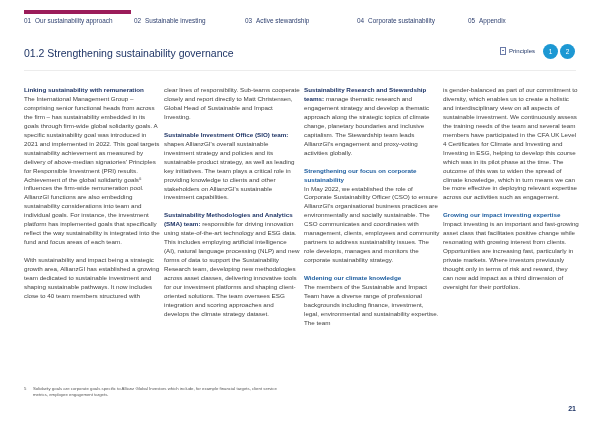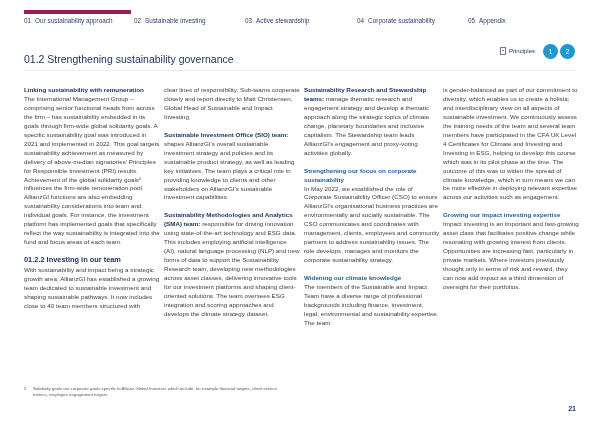--- a/index.html
+++ b/index.html
@@ -2,21 +2,21 @@
 <html><head>
 <meta charset="utf-8">
 <style>
   html, body { margin: 0; padding: 0; }
   body { width: 600px; height: 424px; background: #ffffff; position: relative; overflow: hidden;
          font-family: "Liberation Sans", sans-serif; color: #414141; }
   .topnav { position: absolute; top: 10px; left: 24px; right: 24px; height: 16px; }
   .active-bar { position: absolute; top: 0; left: 0; width: 107px; height: 4px; background: #9b1c5a; }
   .nav-item { position: absolute; top: 7px; font-size: 6.4px; color: #2d3f6e; white-space: nowrap; cursor: pointer; }
   .nav-item .num { margin-right: 4px; }
-  .page-title { position: absolute; top: 53px; left: 24px; font-size: 10.5px; color: #1f3566; }
+  .page-title { position: absolute; top: 47px; left: 24px; font-size: 10.5px; color: #1f3566; }
   .rule { position: absolute; top: 70px; left: 24px; right: 24px; height: 1px; background: #ececec; }
   .principles { position: absolute; top: 47px; left: 500px; font-size: 6px; color: #1f3566; display: flex; align-items: center; gap: 3px; cursor: pointer; }
   .book { width: 6px; height: 8px; border: 1px solid #6a7aa8; box-sizing: border-box; position: relative; }
   .book::after { content: ""; position: absolute; left: 1px; right: 1px; top: 2px; height: 1px; background: #6a7aa8; }
   .circle { position: absolute; top: 44px; width: 15px; height: 15px; border-radius: 50%; background: #1d98d3; color: #fff;
             font-size: 6.5px; text-align: center; line-height: 15px; cursor: pointer; }
   .col { position: absolute; top: 86px; width: 136px; font-size: 6.25px; line-height: 8.95px; color: #3e3e3e; }
   .col p { margin: 0 0 9px 0; }
   .h { color: #1f3566; font-weight: bold; }
   .subh { color: #1f3566; font-weight: bold; font-size: 7.4px; margin-bottom: 1px; }
@@ -44,21 +44,20 @@
   <span>Principles</span>
 </div>
 <div class="circle" style="left:543px">1</div>
 <div class="circle" style="left:560px">2</div>
 
 <div class="rule"></div>
 
 <div class="col" style="left:24px">
   <div class="h">Linking sustainability with remuneration</div>
   <p>The International Management Group – comprising senior functional heads from across the firm – has sustainability embedded in its goals through firm-wide global solidarity goals. A specific sustainability goal was introduced in 2021 and implemented in 2022. This goal targets sustainability achievement as measured by delivery of above-median signatories' Principles for Responsible Investment (PRI) results. Achievement of the global solidarity goals⁵ influences the firm-wide remuneration pool. AllianzGI functions are also embedding sustainability considerations into team and individual goals. For instance, the investment platform has implemented goals that specifically reflect the way sustainability is integrated into the fund and focus areas of each team.</p>
-  <div class="subh">01.2.2 Investing in our team</div>
   <p>With sustainability and impact being a strategic growth area, AllianzGI has established a growing team dedicated to sustainable investment and shaping sustainable pathways. It now includes close to 40 team members structured with</p>
 </div>
 
 <div class="col" style="left:164px">
   <p>clear lines of responsibility. Sub-teams cooperate closely and report directly to Matt Christensen, Global Head of Sustainable and Impact Investing.</p>
   <p><span class="h">Sustainable Investment Office (SIO) team:</span><span> shapes AllianzGI's overall sustainable investment strategy and policies and its sustainable product strategy, as well as leading key initiatives. The team plays a critical role in providing knowledge to clients and other stakeholders on AllianzGI's sustainable investment capabilities.</span></p>
   <p><span class="h">Sustainability Methodologies and Analytics (SMA) team:</span><span> responsible for driving innovation using state-of-the-art technology and ESG data. This includes employing artificial intelligence (AI), natural language processing (NLP) and new forms of data to support the Sustainability Research team, developing new methodologies across asset classes, delivering innovative tools for our investment platforms and shaping client-oriented solutions. The team oversees ESG integration and scoring approaches and develops the climate strategy dataset.</span></p>
 </div>
 
 <div class="col" style="left:304px">

